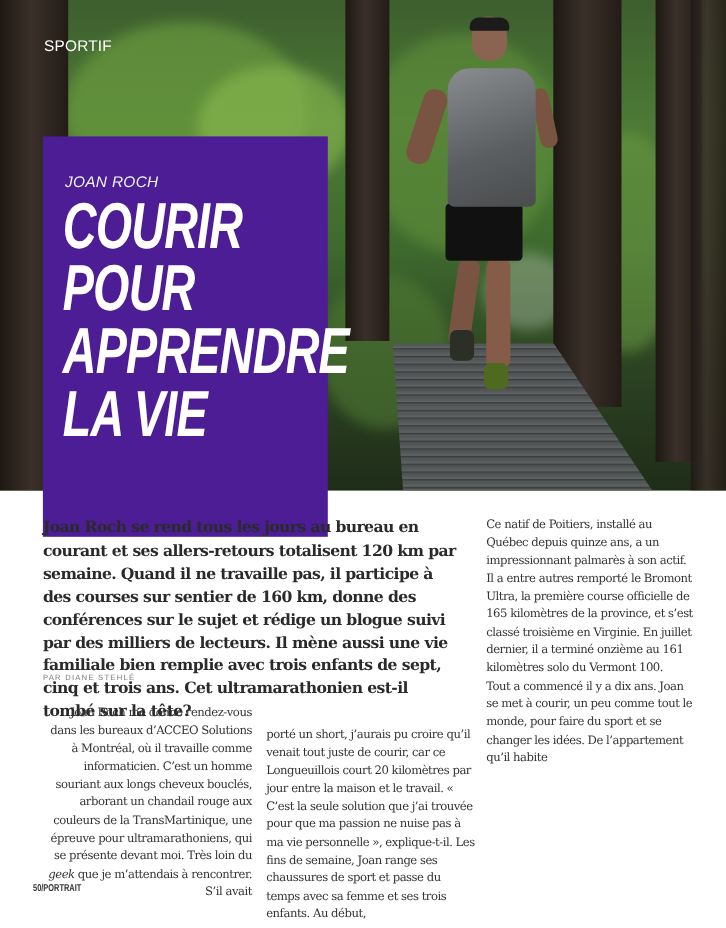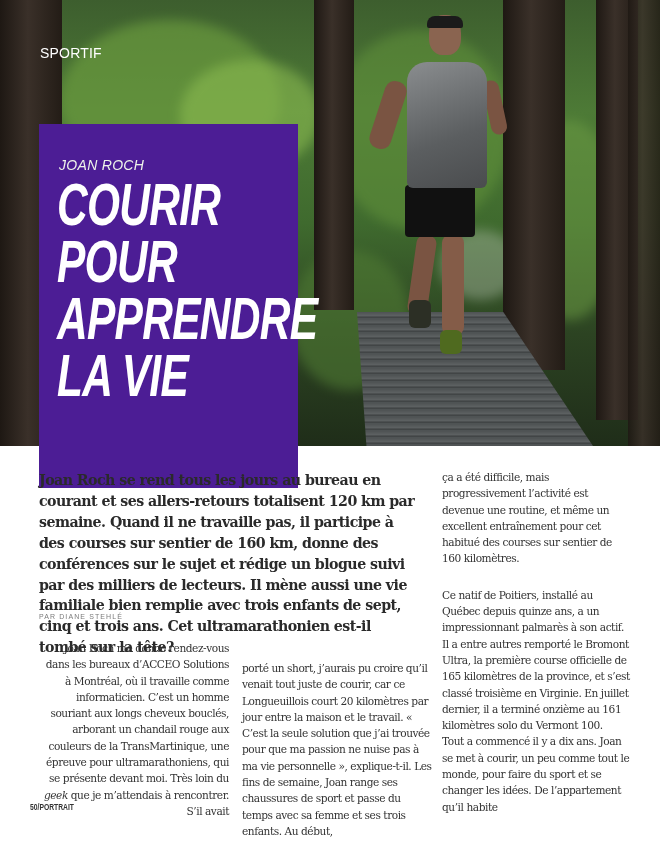--- a/index.html
+++ b/index.html
@@ -27,21 +27,21 @@
   .arm-l { position: absolute; left: 5px; top: 70px; width: 22px; height: 70px; background: #7a5442; border-radius: 10px; transform: rotate(18deg); }
   .arm-r { position: absolute; left: 115px; top: 70px; width: 16px; height: 55px; background: #7a5442; border-radius: 10px; transform: rotate(-12deg); }
   .shorts { position: absolute; left: 33px; top: 175px; width: 70px; height: 52px; background: #111; border-radius: 4px; }
   .leg-l { position: absolute; left: 40px; top: 225px; width: 20px; height: 80px; background: #7a5442; border-radius: 8px; transform: rotate(8deg); }
   .leg-r { position: absolute; left: 70px; top: 225px; width: 22px; height: 100px; background: #845c48; border-radius: 8px; }
   .shoe-l { position: absolute; left: 37px; top: 290px; width: 22px; height: 28px; background: #2c2f25; border-radius: 6px; }
   .shoe-r { position: absolute; left: 68px; top: 320px; width: 22px; height: 24px; background: #4f6a1f; border-radius: 6px; }
 
   .section-label {
     position: absolute; left: 40px; top: 33px; color: #ffffff;
-    font-family: "Liberation Sans", sans-serif; font-size: 14px; letter-spacing: 0.2px; margin-top: 12px;
+    font-family: "Liberation Sans", sans-serif; font-size: 14px; letter-spacing: 0.2px;
   }
 
   .title-box {
     position: absolute; left: 39px; top: 124px; width: 259px; height: 364px;
     background: #4c1d95;
     font-style: italic;
   }
   .kicker {
     position: absolute; left: 20px; top: 33px; color: #eef3ea;
     font-family: "Liberation Sans", sans-serif; font-size: 14px; letter-spacing: 0.3px;
@@ -129,18 +129,17 @@
 
 <div class="col col1">
   <p><span>Joan Roch me donne rendez-vous dans les bureaux d’ACCEO Solutions à Montréal, où il travaille comme informaticien. C’est un homme souriant aux longs cheveux bouclés, arborant un chandail rouge aux couleurs de la TransMartinique, une épreuve pour ultramarathoniens, qui se présente devant moi. Très loin du </span><em>geek</em><span> que je m’attendais à rencontrer. S’il avait</span></p>
 </div>
 
 <div class="col col2">
   <p>porté un short, j’aurais pu croire qu’il venait tout juste de courir, car ce Longueuillois court 20 kilomètres par jour entre la maison et le travail. « C’est la seule solution que j’ai trouvée pour que ma passion ne nuise pas à ma vie personnelle », explique-t-il. Les fins de semaine, Joan range ses chaussures de sport et passe du temps avec sa femme et ses trois enfants. Au début,</p>
 </div>
 
 <div class="col col3">
-  <p>ça a été difficile, mais progressivement l’activité est devenue une routine, et même un excellent entraînement pour cet habitué des courses sur sentier de 160 kilomètres.</p>
   <p>Ce natif de Poitiers, installé au Québec depuis quinze ans, a un impressionnant palmarès à son actif. Il a entre autres remporté le Bromont Ultra, la première course officielle de 165 kilomètres de la province, et s’est classé troisième en Virginie. En juillet dernier, il a terminé onzième au 161 kilomètres solo du Vermont 100.</p>
   <p style="margin-top:0">Tout a commencé il y a dix ans. Joan se met à courir, un peu comme tout le monde, pour faire du sport et se changer les idées. De l’appartement qu’il habite</p>
 </div>
 
 <div class="footer">50/PORTRAIT</div>
 
 </body></html>

